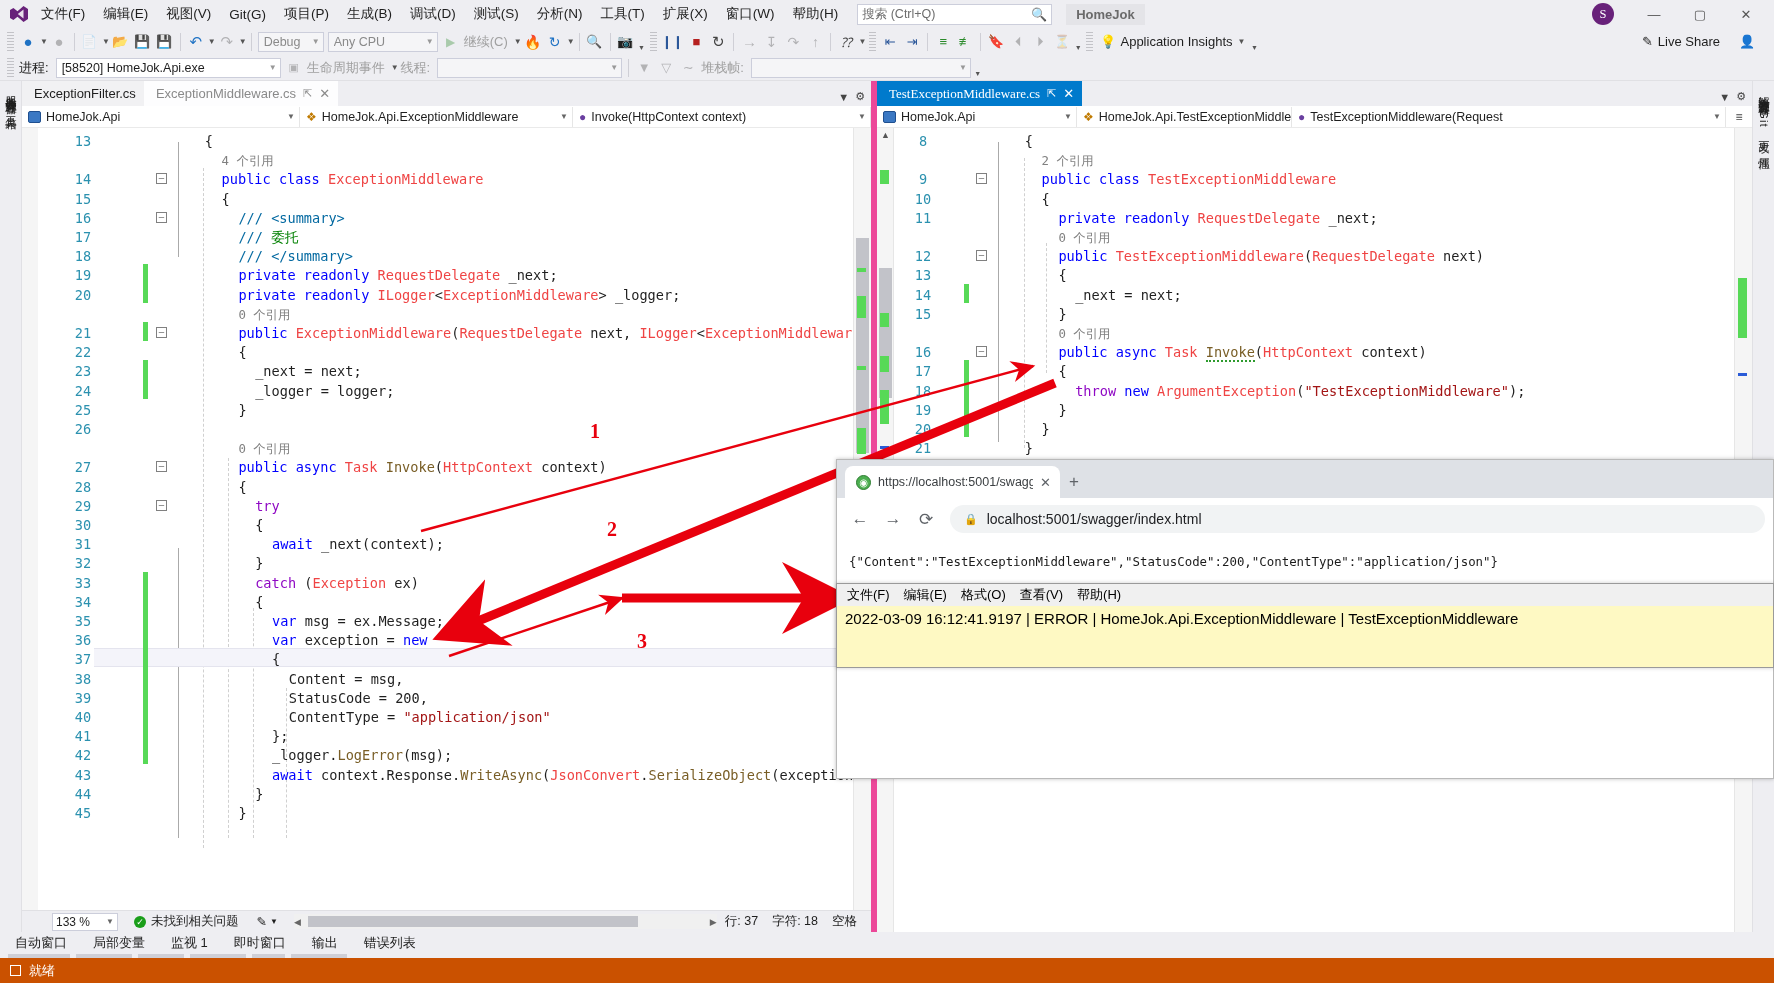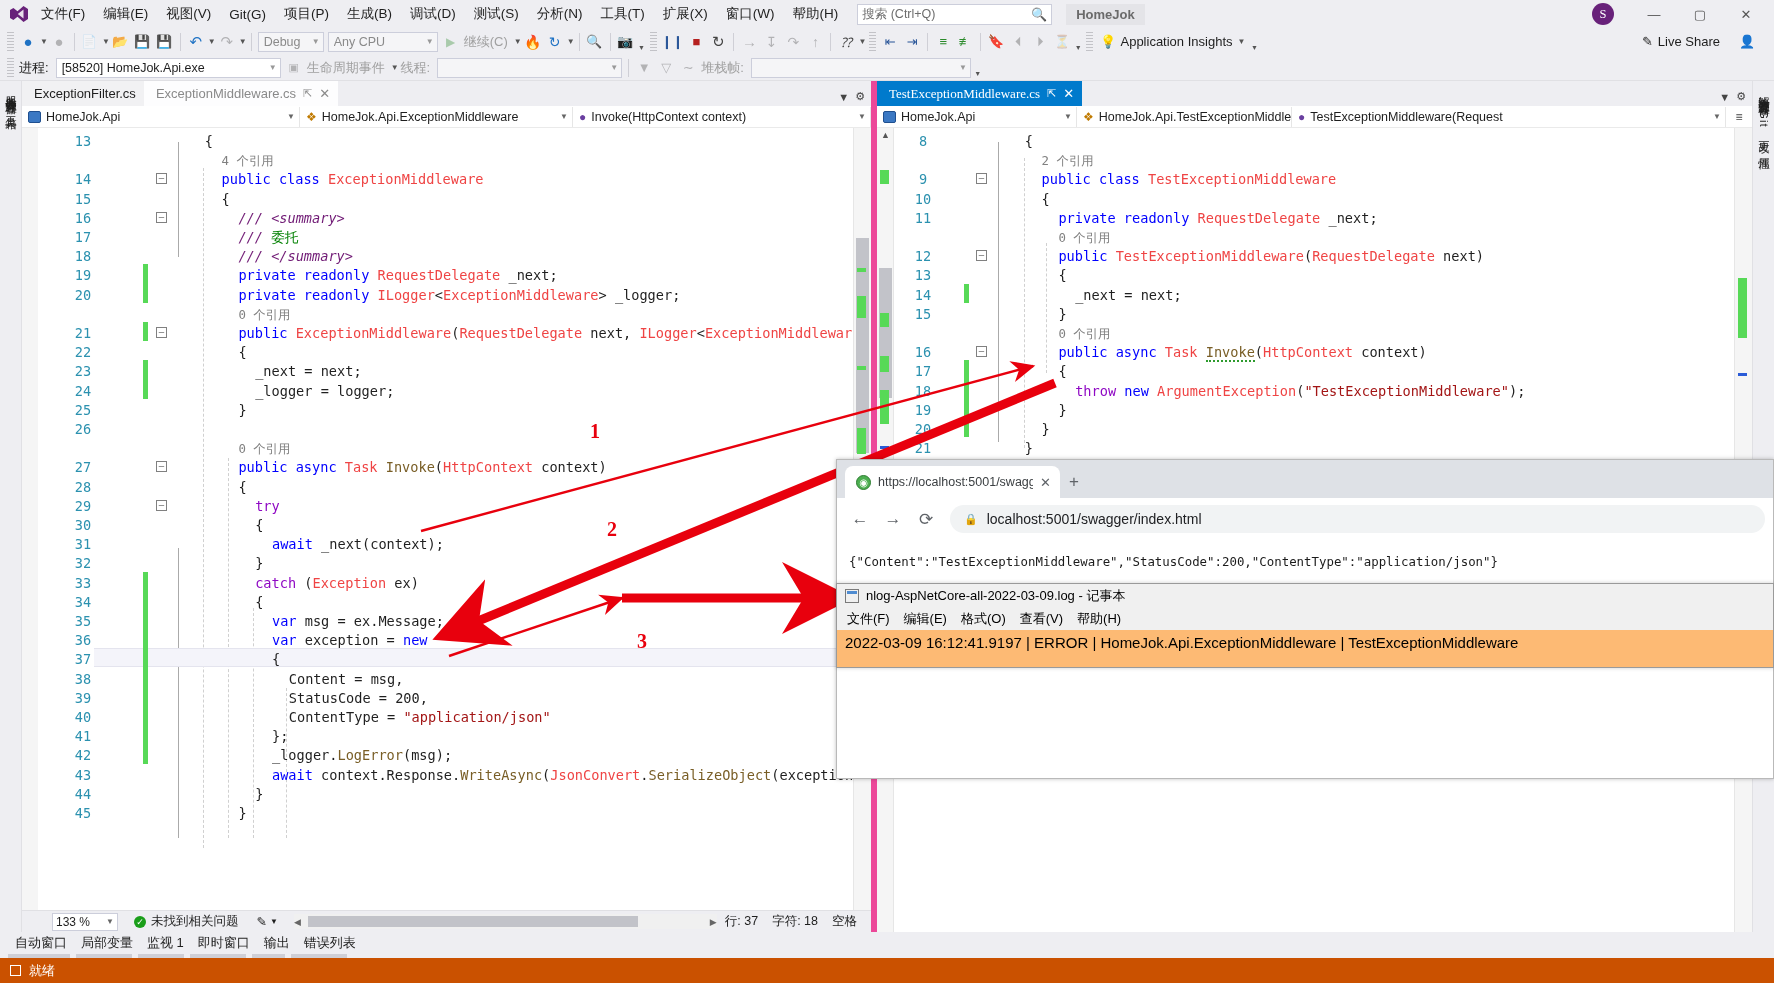--- a/index.html
+++ b/index.html
@@ -98,21 +98,21 @@
   .chgbar { position:absolute; left:50px; width:5px; background:#57d957; }
   .fold { position:absolute; left:62px; width:11px; height:11px; border:1px solid #808080; color:#555;
           font-size:9px; line-height:9px; text-align:center; background:#fff; }
   .vline { position:absolute; width:0; border-left:1px dashed #d0d0d0; }
   .vline.solid { border-left:1px solid #aaaaaa; }
   .codeline { position:absolute; white-space:pre; }
   .hl-line { position:absolute; left:56px; right:0; height:19px; background:#f4f4fa;
              border-top:1px solid #e4e4ee; border-bottom:1px solid #e4e4ee; }
   .k { color:#0000ff; }   
   .kc { color:#ef4444; }  
-  .cm { color:#701a75;font-style:italic; }  
+  .cm { color:#0369a1; }  
   .cg { color:#008000; }  
   .st { color:#a31515; }  
   .mt { color:#795e26; }  
   .kv { color:#8f08c4; }  
   .ref { color:#808080; font-size:12.4px; }
   .id { color:#1f1f1f; }
   .squig { border-bottom:2px dotted #2e9b2e; padding-bottom:0px; }
 
   
   .ovmargin { width:18px; background:#f5f5f5; border-left:1px solid #e6e6e6; position:relative; flex:none; }
@@ -127,21 +127,21 @@
   .zoombox .cc { margin-left:auto; font-size:8px; color:#666; }
   .errok { display:flex; align-items:center; gap:5px; padding:0 10px; }
   .okdot { width:12px; height:12px; border-radius:50%; background:#1a9e1a; color:#fff; font-size:9px;
            display:flex; align-items:center; justify-content:center; }
   .hsb { flex:1; height:15px; background:#f0f0f0; display:flex; align-items:center; margin:0 8px; position:relative;}
   .hsb .thumb { position:absolute; left:14px; width:330px; height:11px; background:#c2c3c9; }
   .hsb .arr { font-size:9px; color:#666; }
   .linecol { display:flex; gap:14px; padding-right:14px; color:#1e1e1e; }
 
   
-  .btabs { height:22px; background:#eeeef2; display:flex; align-items:center; gap:0; padding-left:8px; flex:none;}
+  .btabs { height:22px; background:#eeeef2; display:flex; align-items:center; gap:12px; padding-left:8px; flex:none;}
   .btab { font-size:13px; padding:2px 7px; color:#1e1e1e; }
   .btab-underline { height:4px; background:#eeeef2; display:flex; padding-left:8px; gap:0; flex:none; }
   .btab-u { height:4px; background:#cfcfd6; margin-right:6px; }
 
   
   .vsstatus { height:25px; background:#ca5100; color:#fff; display:flex; align-items:center;
               padding:0 10px; font-size:13px; gap:8px; flex:none; }
   .vsstatus .sq { width:11px; height:11px; border:1.5px solid #fff; }
 
   
@@ -172,21 +172,21 @@
              font-size:12.4px; color:#1b1b1b; }
 
   
   #notepad { position:absolute; left:836px; top:583px; width:938px; height:85px;
              background:#f0f0f0; border:1px solid #9a9a9a; display:flex; flex-direction:column;
              box-shadow:0 0 4px rgba(0,0,0,.2); overflow:hidden; }
   .np-title { height:24px; display:flex; align-items:center; gap:7px; padding:0 8px; font-size:13px; color:#000; }
   .np-icon { width:14px; height:14px; background:#f0f0f0; border:1px solid #7a7a7a; position:relative; }
   .np-icon::before { content:""; position:absolute; left:1px; top:1px; right:1px; height:3px; background:#4f8cd1; }
   .np-menu { height:22px; display:flex; align-items:center; gap:14px; padding:0 10px; font-size:13px; color:#000; }
-  .np-body { flex:1; background:#fdba74; padding:4px 8px; font-size:15px; color:#000; font-family:"Liberation Sans",sans-serif; }
+  .np-body { flex:1; background:#fef9c3; padding:4px 8px; font-size:15px; color:#000; font-family:"Liberation Sans",sans-serif; }
 </style>
 </head>
 <body>
 
 <div id="vs-shell">
 
   <div class="menubar">
     <div class="vs-logo">
       <svg width="18" height="16" viewBox="0 0 18 16">
           <path d="M13.5 0 18 3v10l-4.5 3-6-5.2-4.1 3.1L0 12V4l3.4-1.9 4.1 3.1z" fill="#68217a"></path>
@@ -528,24 +528,20 @@
     <div class="ch-nav">⟳</div>
     <div class="ch-omni">
       <span class="ch-lock">🔒</span>
       <span>localhost:5001/swagger/index.html</span>
     </div>
   </div>
   <div class="ch-body">{"Content":"TestExceptionMiddleware","StatusCode":200,"ContentType":"application/json"}</div>
 </div>
 
 <div id="notepad">
-  <div class="np-title">
-    <span class="np-icon"></span>
-    <span>nlog-AspNetCore-all-2022-03-09.log - 记事本</span>
-  </div>
   <div class="np-menu">
     <span>文件(F)</span>
     <span>编辑(E)</span>
     <span>格式(O)</span>
     <span>查看(V)</span>
     <span>帮助(H)</span>
   </div>
   <div class="np-body">2022-03-09 16:12:41.9197 | ERROR | HomeJok.Api.ExceptionMiddleware | TestExceptionMiddleware</div>
 </div>
 

